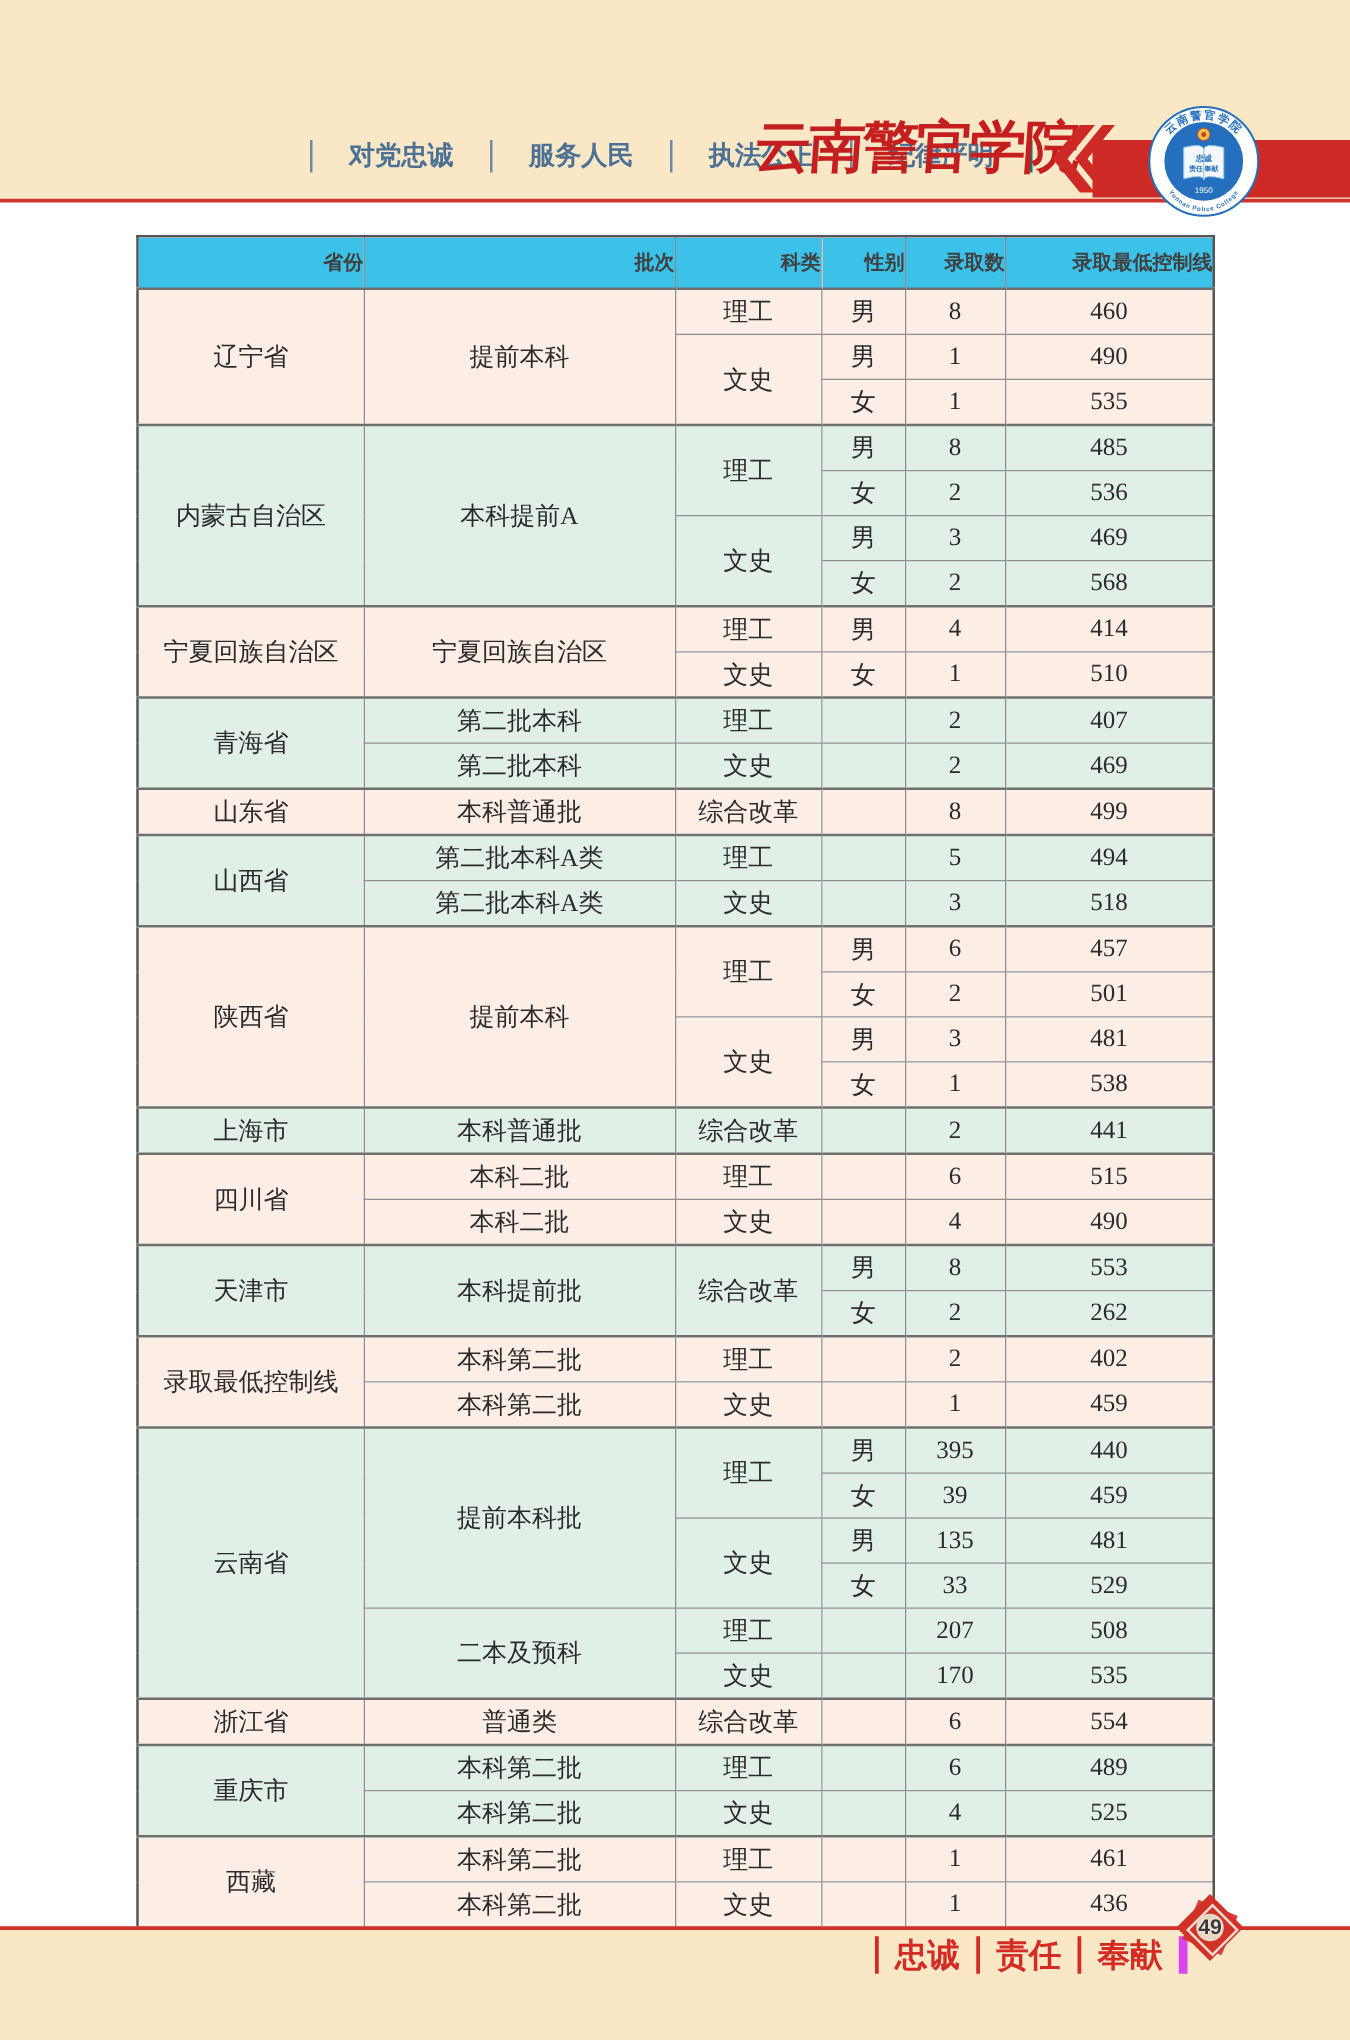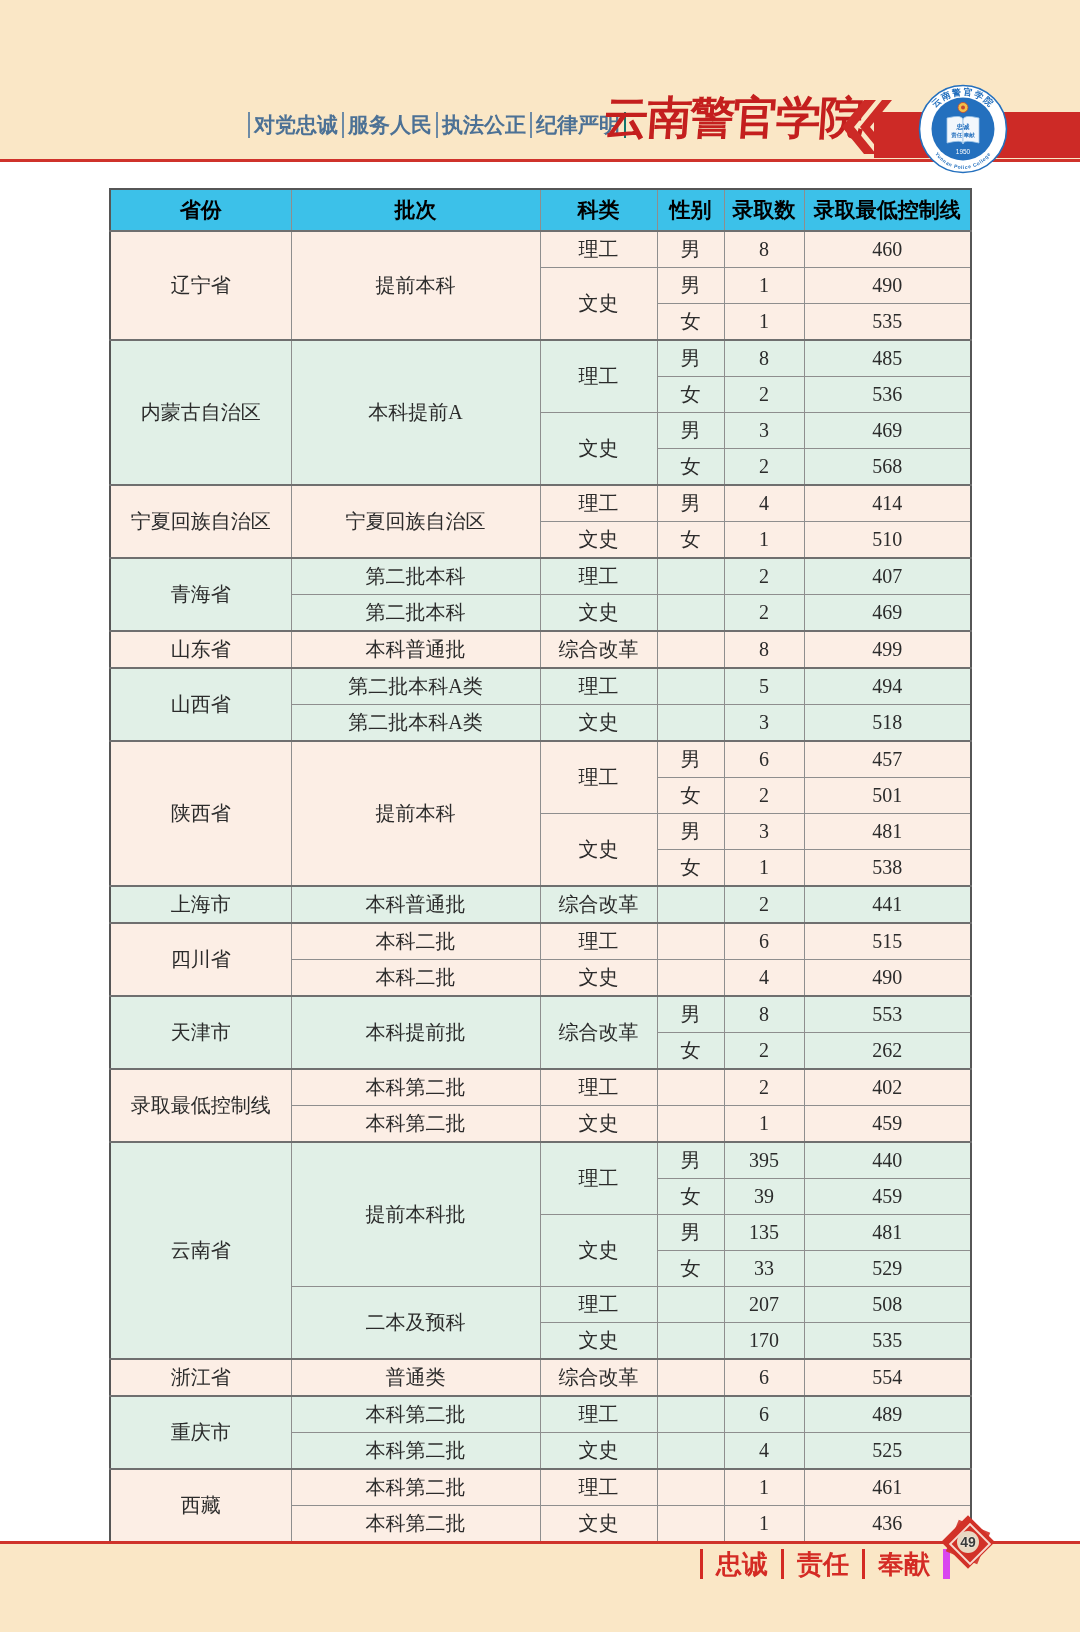--- a/index.html
+++ b/index.html
@@ -7,21 +7,21 @@
     width:1080px;height:1632px;position:relative;background:#ffffff;
     font-family:"Liberation Sans",sans-serif;overflow:hidden;
   }
   
   .top-band{position:absolute;left:0;top:0;width:1080px;height:159px;background:#FAE7C6;}
   .top-rule{position:absolute;left:0;top:159px;width:1080px;height:3px;background:#CF332B;}
   .slogan-row{
     position:absolute;left:248px;top:104px;height:42px;display:flex;align-items:center;
     color:#4C7195;font-weight:bold;font-size:21px;
   }
-  .slogan-item{padding:0 4px;border-left:2px solid #6D8BA6;line-height:26px;}
+  .slogan-item{padding:0 29px;border-left:2px solid #6D8BA6;line-height:26px;}
   .slogan-item:last-child{border-right:2px solid #0f766e;}
   .brand-title{
     position:absolute;left:604px;top:88px;width:250px;
     font-family:"DejaVu Serif","Liberation Serif",serif;
     font-size:45px;font-weight:bold;color:#C41F1E;letter-spacing:-2px;
     transform:skewX(-4deg);white-space:nowrap;
   }
   .ribbon{position:absolute;left:874px;top:112px;width:206px;height:46px;background:#CD2A26;}
   .chevrons{position:absolute;left:834px;top:98px;}
   .logo-badge{position:absolute;left:918px;top:84px;width:90px;height:90px;}
@@ -29,22 +29,23 @@
   .table-wrap{position:absolute;left:109px;top:188px;}
   table.adm{
     border-collapse:collapse;table-layout:fixed;width:861px;
     border:2.5px solid #565656;
   }
   table.adm th,table.adm td{
     border:1.6px solid #8E8E8E;text-align:center;vertical-align:middle;
     padding:0;overflow:hidden;
   }
   table.adm th{
-    background:#3CC1E9;height:40px;font-size:21px;font-weight:bold;color:#000000;
+    background:#3CC1E9;height:40px;font-size:16px;font-weight:bold;color:#404040;
     font-family:"Liberation Sans",sans-serif;
+    text-align:right;
   }
   table.adm td{
     height:35px;font-family:"Liberation Serif","DejaVu Serif",serif;
     font-size:20px;color:#2B2B2B;
   }
   tr.group-start td{border-top:2.2px solid #6F6F6F;}
   tr.tone-pink td{background:#FCEEE5;}
   tr.tone-green td{background:#E1F0E7;}
   td.cell-count,td.cell-line{font-size:21px;}
   
@@ -61,21 +62,21 @@
   }
   .m-star{transform:rotate(45deg);}
   .m-star2{transform:rotate(22.5deg);width:34px;height:34px;left:10px;top:10px;opacity:.9;}
   .m-inner{
     position:absolute;left:14px;top:14px;width:26px;height:26px;background:#D23128;
     transform:rotate(45deg);border:2px solid #F6D9CE;
   }
   .m-core{
     position:absolute;left:16px;top:16px;width:22px;height:22px;border-radius:50%;
     background:#E8D7C2;display:flex;align-items:center;justify-content:center;
-    font-size:14px;font-weight:bold;color:#3A3A3A;text-shadow:0 0 2px #fff;
+    font-size:17px;font-weight:bold;color:#3A3A3A;text-shadow:0 0 2px #fff;
   }
 </style>
 </head>
 <body>
 
 <div class="top-band"></div>
 <div class="top-rule"></div>
 
 <div class="slogan-row">
   <span class="slogan-item">对党忠诚</span>

